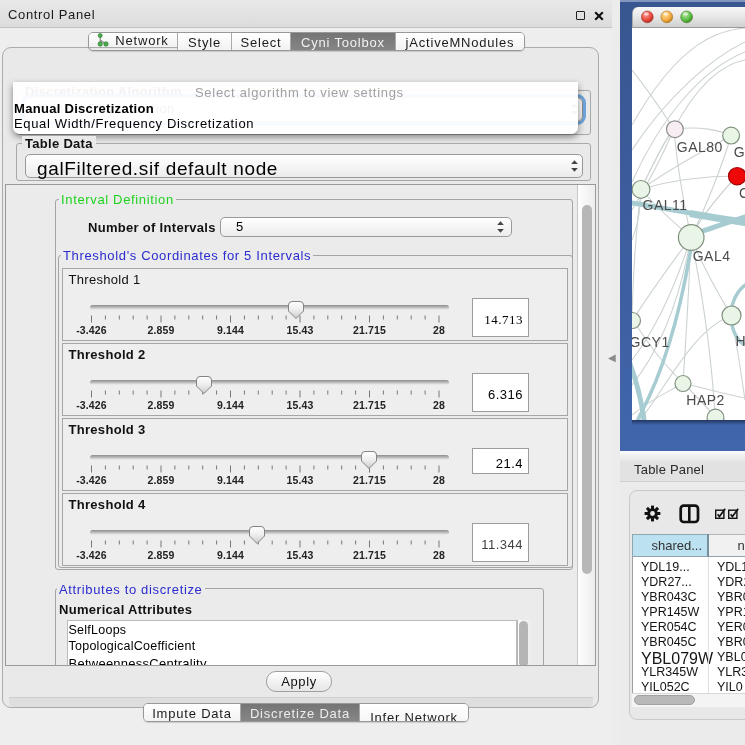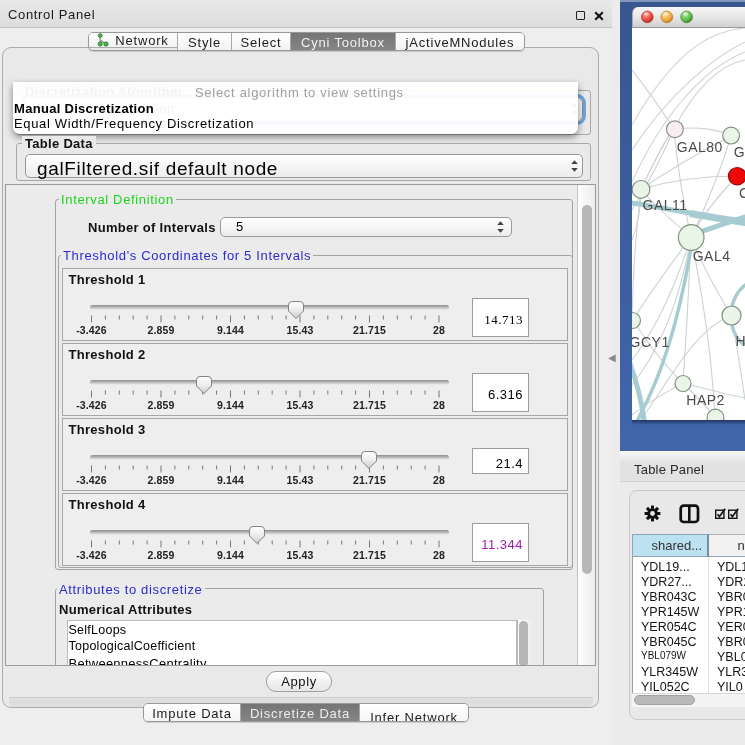--- a/index.html
+++ b/index.html
@@ -68,21 +68,21 @@
     <div style="position:absolute;left:230px;top:34px;font-size:13px;color:#000;">5</div>
     <div style="position:absolute;left:490px;top:34.5px;">
       <svg width="9" height="14" viewBox="0 0 9 14">
         <path d="M1.2 5 L4.5 1.2 L7.8 5 Z" fill="#444"></path>
         <path d="M1.2 9 L4.5 12.8 L7.8 9 Z" fill="#444"></path>
       </svg>
     </div>
     <div style="position:absolute;left:51.5px;top:70px;width:515px;height:313px;border:1px solid #a4a4a4;border-radius:3px;"></div>
     <div style="position:absolute;left:55px;top:63px;font-size:13px;color:#2b2bd0;background:#ebebeb;padding:0 2px;letter-spacing:0.65px;">Threshold's Coordinates for 5 Intervals</div>
     <div style="position:absolute;left:55.5px;top:83px;width:506px;height:73px;background:#eeeeee;border:1px solid #a6a6a6;"></div>
-    <div style="position:absolute;left:62.5px;top:87px;font-size:13px;font-weight:bold;color:#111;letter-spacing:0.3px;">Threshold 1</div>
+    <div style="position:absolute;left:62.5px;top:87px;font-size:13px;font-weight:normal;color:#111;letter-spacing:0.3px;">Threshold 1</div>
     <div style="position:absolute;left:84px;top:119.5px;width:359px;height:5px;background:linear-gradient(180deg,#8e8e8e 0%,#b2b2b2 40%,#d8d8d8 75%,#f0f0f0 100%);border-radius:2.5px;"></div>
     <div style="position:absolute;left:82px;top:130px;">
       <svg width="356" height="9" viewBox="0 0 356 9">
         <line x1="3.5" y1="0.5" x2="3.5" y2="7.5" stroke="#777" stroke-width="1"></line>
         <line x1="17.4" y1="0.5" x2="17.4" y2="4.5" stroke="#777" stroke-width="1"></line>
         <line x1="31.3" y1="0.5" x2="31.3" y2="4.5" stroke="#777" stroke-width="1"></line>
         <line x1="45.2" y1="0.5" x2="45.2" y2="4.5" stroke="#777" stroke-width="1"></line>
         <line x1="59.1" y1="0.5" x2="59.1" y2="4.5" stroke="#777" stroke-width="1"></line>
         <line x1="73.0" y1="0.5" x2="73.0" y2="7.5" stroke="#777" stroke-width="1"></line>
         <line x1="86.9" y1="0.5" x2="86.9" y2="4.5" stroke="#777" stroke-width="1"></line>
@@ -274,21 +274,21 @@
         <defs>
           <linearGradient id="tg" x1="0" y1="0" x2="0" y2="1">
             <stop offset="0" stop-color="#ffffff"></stop>
             <stop offset="0.5" stop-color="#ededed"></stop>
             <stop offset="1" stop-color="#cccccc"></stop>
           </linearGradient>
         </defs>
         <path d="M1.5 5 Q1.5 1.5 5 1.5 L13 1.5 Q16.5 1.5 16.5 5 L16.5 11 L9 18.5 L1.5 11 Z" fill="url(#tg)" stroke="#838383" stroke-width="1"></path>
       </svg>
     </div>
-    <div style="position:absolute;left:466px;top:338px;width:57px;height:39px;background:#fff;border:1px solid #9c9c9c;box-sizing:border-box;display:flex;align-items:center;justify-content:flex-end;padding-right:5px;padding-top:4px;font-size:13px;color:#a21caf;letter-spacing:0.5px;">11.344</div>
+    <div style="position:absolute;left:466px;top:338px;width:57px;height:39px;background:#fff;border:1px solid #9c9c9c;box-sizing:border-box;display:flex;align-items:center;justify-content:flex-end;padding-right:5px;padding-top:4px;font-size:13px;color:#404040;letter-spacing:0.5px;">11.344</div>
     <div style="position:absolute;left:49px;top:403px;width:489px;height:90px;border:1px solid #a4a4a4;border-radius:3px;"></div>
     <div style="position:absolute;left:51px;top:397px;font-size:13px;color:#2b2bd0;background:#ebebeb;padding:0 2px;letter-spacing:0.65px;">Attributes to discretize</div>
     <div style="position:absolute;left:53px;top:416.5px;font-size:13px;font-weight:bold;color:#111;letter-spacing:0.3px;">Numerical Attributes</div>
     <div style="position:absolute;left:60.5px;top:434.5px;width:450px;height:60px;background:#fff;border:1px solid #bbb;"></div>
     <div style="position:absolute;left:62.5px;top:437.5px;font-size:12.5px;color:#000;letter-spacing:0.25px;">SelfLoops</div>
     <div style="position:absolute;left:62.5px;top:454.2px;font-size:12.5px;color:#000;letter-spacing:0.25px;">TopologicalCoefficient</div>
     <div style="position:absolute;left:62.5px;top:470.9px;font-size:13px;color:#000;letter-spacing:0.25px;">BetweennessCentrality</div>
     <div style="position:absolute;left:511px;top:434.5px;width:14px;height:48px;background:linear-gradient(90deg,#fdfdfd,#ededed);border-left:1px solid #b5b5b5;"></div>
     <div style="position:absolute;left:513px;top:436px;width:9px;height:46px;background:#b5b5b5;border-radius:4.5px;"></div>
   </div>
@@ -429,21 +429,21 @@
 <div style="position:absolute;left:641px;top:575px;font-size:12.5px;color:#141414;">YDR27...</div>
 <div style="position:absolute;left:717px;top:575px;font-size:12.5px;color:#141414;">YDR2</div>
 <div style="position:absolute;left:641px;top:590px;font-size:12.5px;color:#141414;">YBR043C</div>
 <div style="position:absolute;left:717px;top:590px;font-size:12.5px;color:#141414;">YBR0</div>
 <div style="position:absolute;left:641px;top:605px;font-size:12.5px;color:#141414;">YPR145W</div>
 <div style="position:absolute;left:717px;top:605px;font-size:12.5px;color:#141414;">YPR1</div>
 <div style="position:absolute;left:641px;top:620px;font-size:12.5px;color:#141414;">YER054C</div>
 <div style="position:absolute;left:717px;top:620px;font-size:12.5px;color:#141414;">YER0</div>
 <div style="position:absolute;left:641px;top:635px;font-size:12.5px;color:#141414;">YBR045C</div>
 <div style="position:absolute;left:717px;top:635px;font-size:12.5px;color:#141414;">YBR0</div>
-<div style="position:absolute;left:641px;top:650px;font-size:10px;color:#141414;text-align:right;">YBL079W</div>
+<div style="position:absolute;left:641px;top:650px;font-size:16px;color:#141414;text-align:right;">YBL079W</div>
 <div style="position:absolute;left:717px;top:650px;font-size:12.5px;color:#141414;">YBL0</div>
 <div style="position:absolute;left:641px;top:665px;font-size:12.5px;color:#141414;">YLR345W</div>
 <div style="position:absolute;left:717px;top:665px;font-size:12.5px;color:#141414;">YLR3</div>
 <div style="position:absolute;left:641px;top:680px;font-size:12.5px;color:#141414;">YIL052C</div>
 <div style="position:absolute;left:717px;top:680px;font-size:12.5px;color:#141414;">YIL0</div>
 <div style="position:absolute;left:707px;top:534px;width:1.5px;height:23px;background:#76909d;"></div>
 <div style="position:absolute;left:707.5px;top:557px;width:1px;height:136px;background:#e0e0e0;"></div>
 <div style="position:absolute;left:632px;top:693px;width:113px;height:14px;background:#f4f4f4;border-top:1px solid #d8d8d8;"></div>
 <div style="position:absolute;left:633.5px;top:694.5px;width:61px;height:10px;background:#b9b9b9;border:1px solid #a2a2a2;border-radius:5.5px;"></div>
 </body></html>

